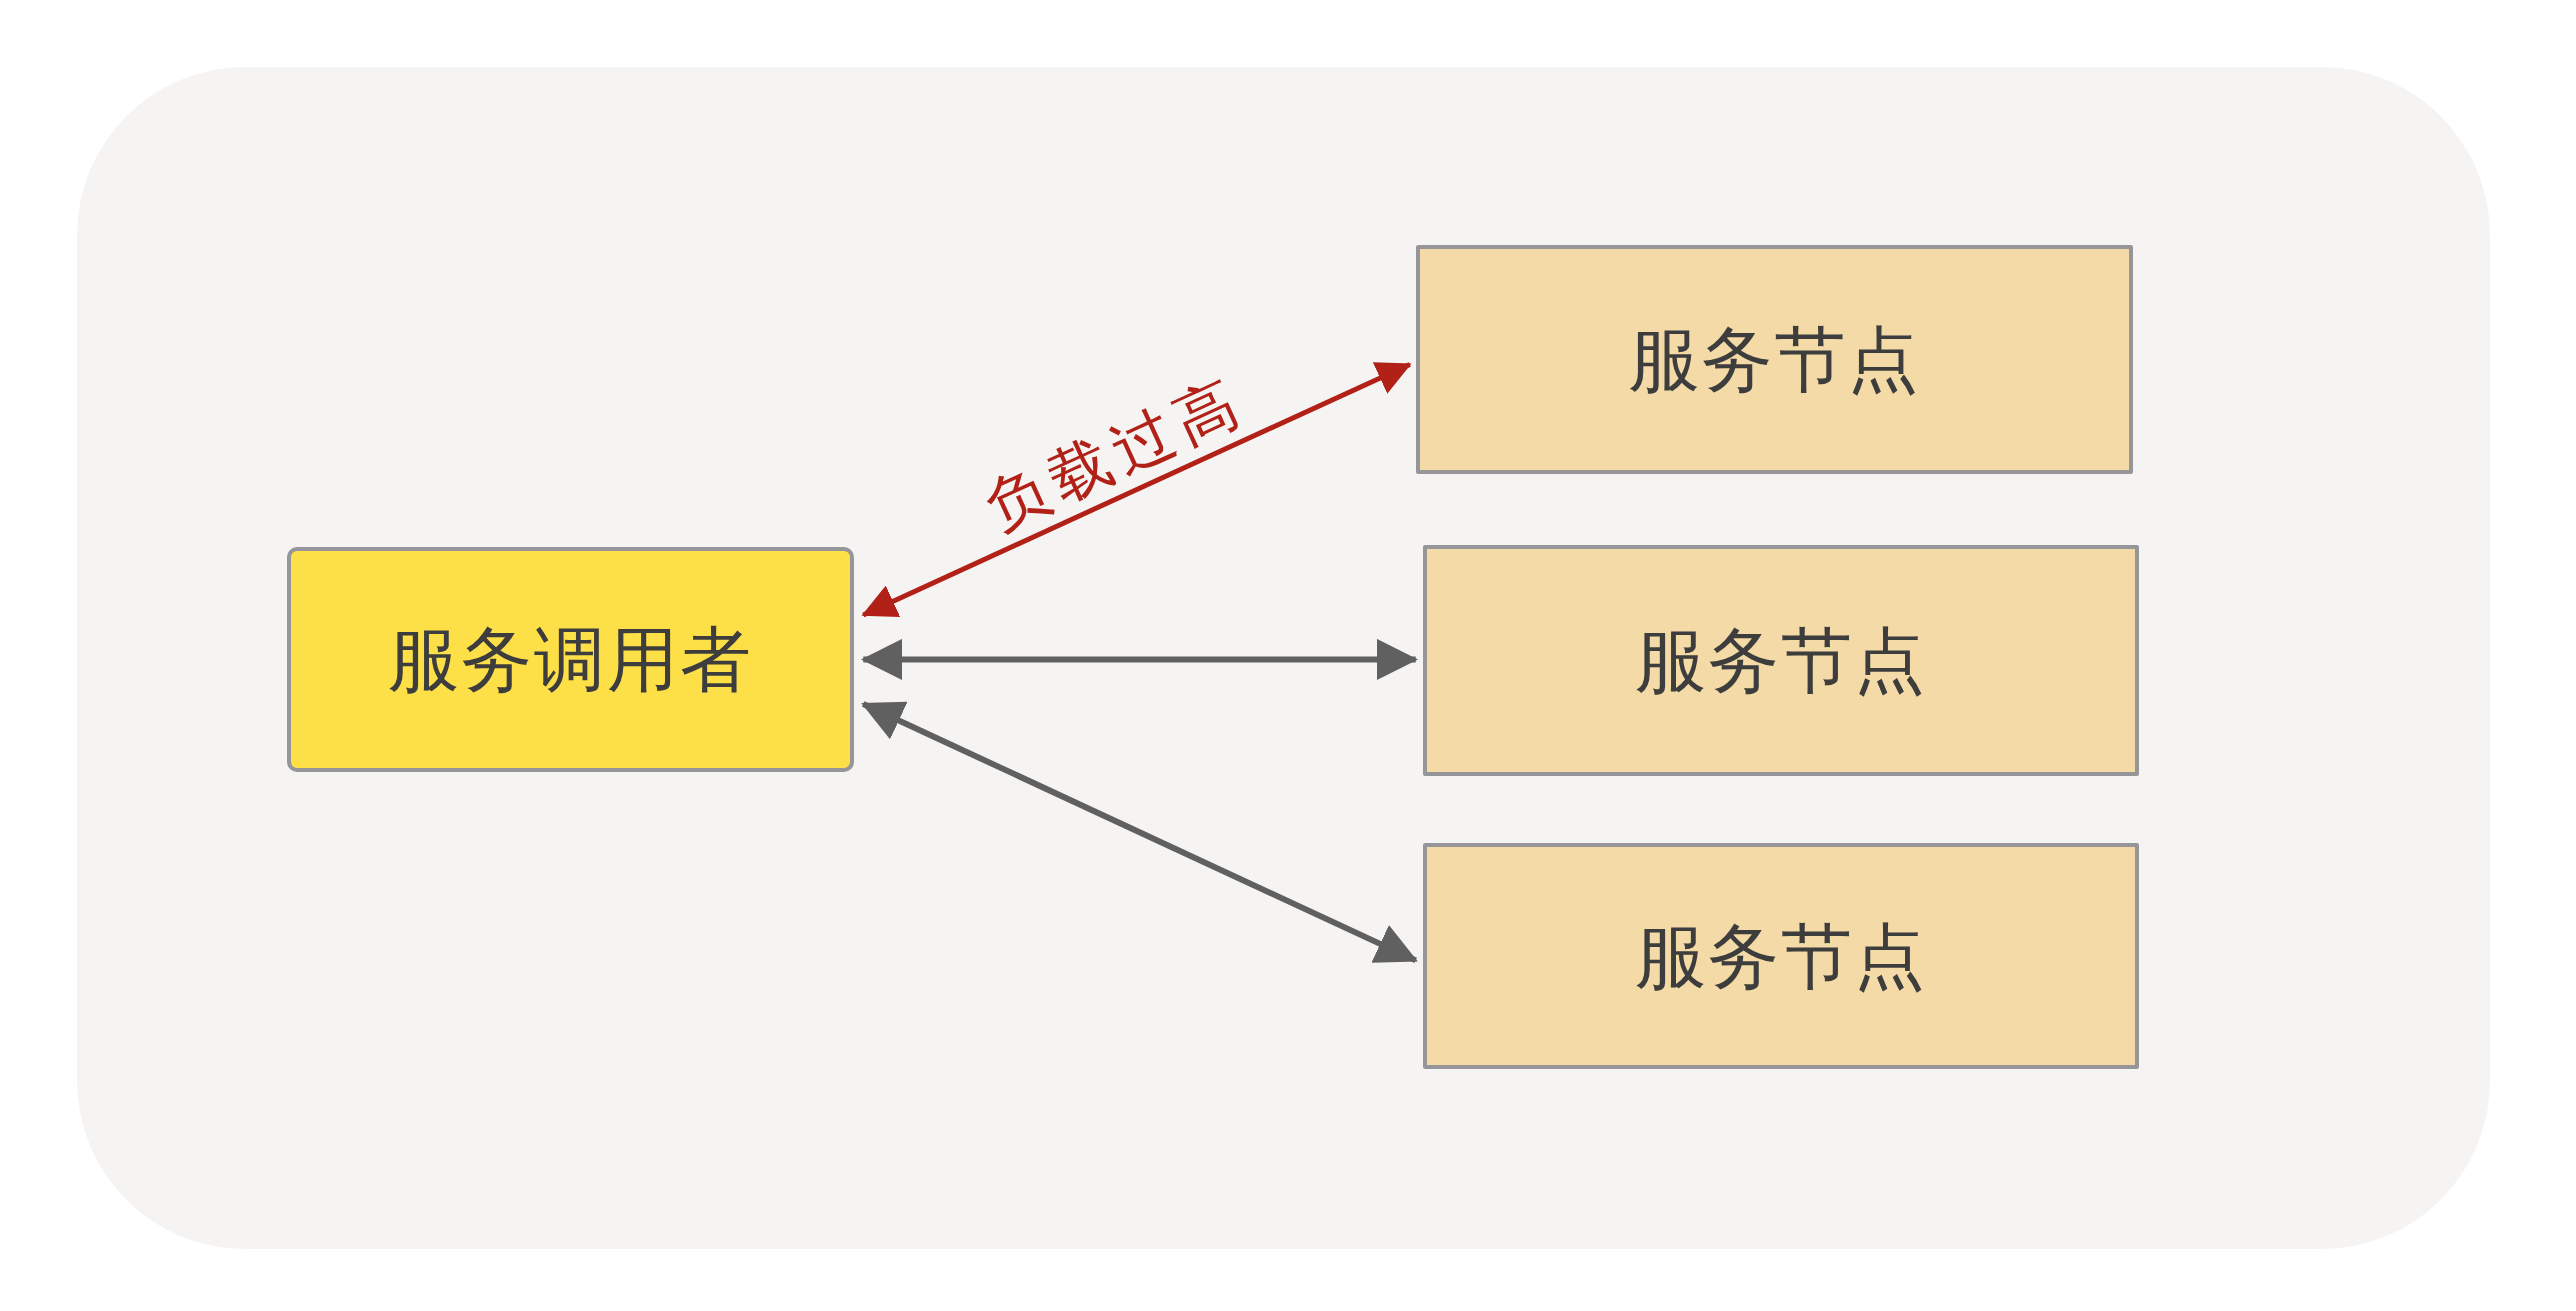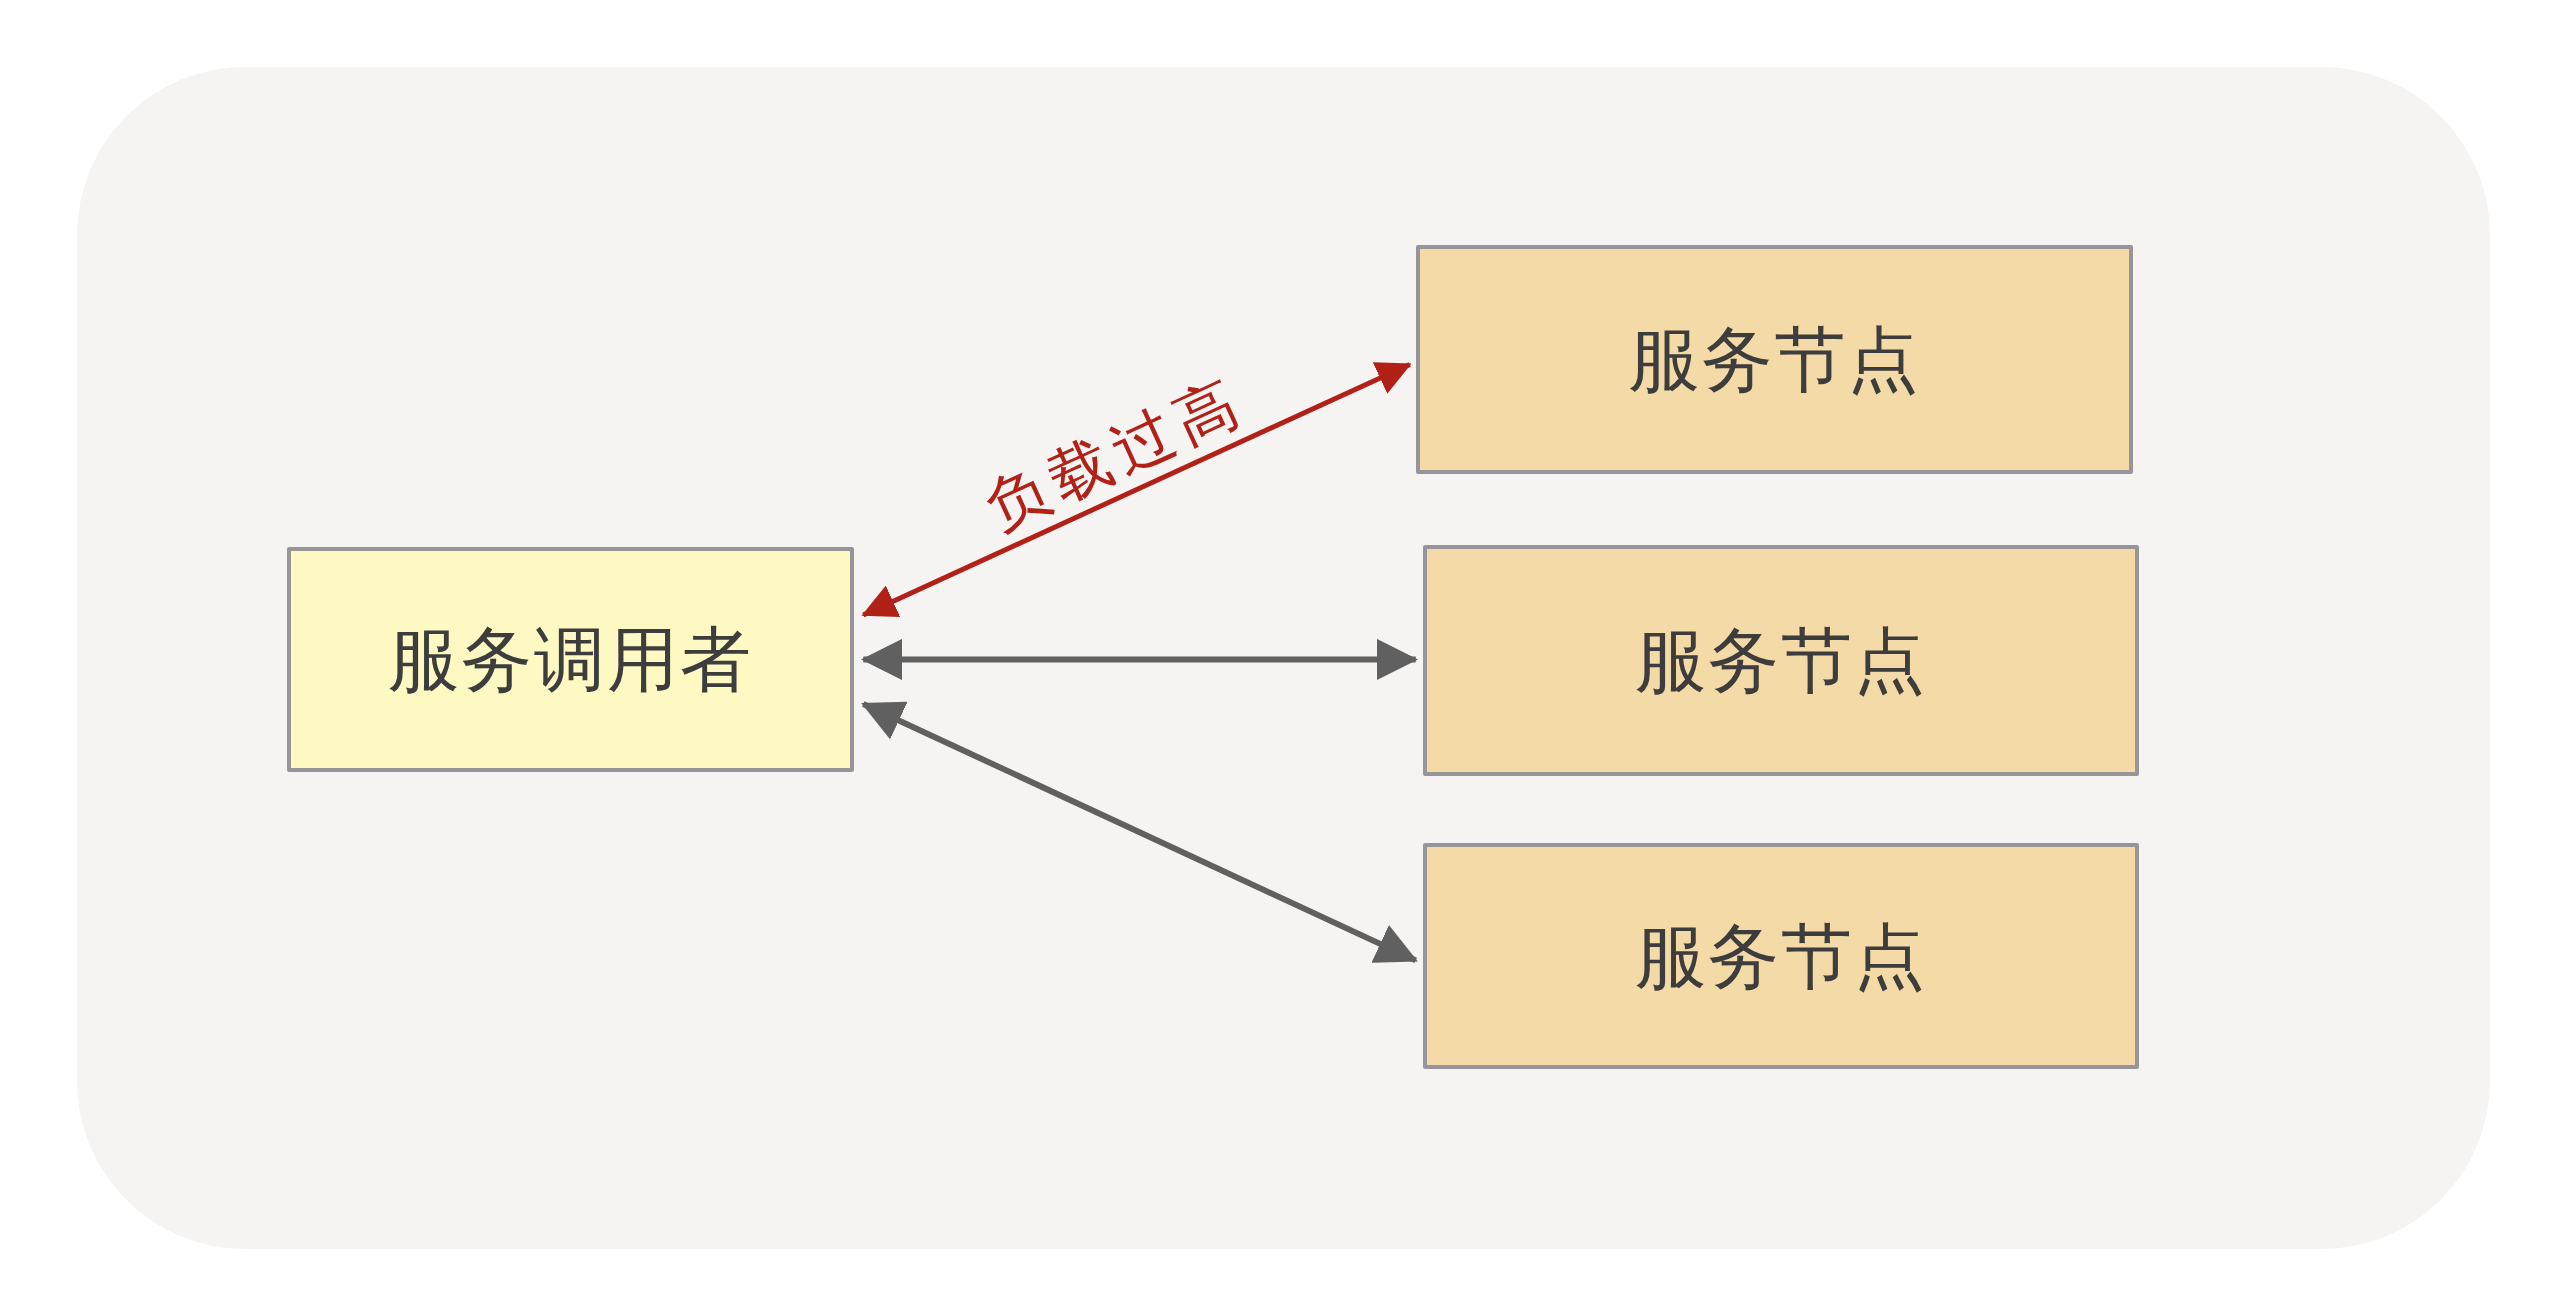--- a/index.html
+++ b/index.html
@@ -79,21 +79,21 @@
       </marker>
       <marker id="head-gray" markerWidth="7" markerHeight="7" refX="6.6" refY="3.5" orient="auto-start-reverse" markerUnits="strokeWidth">
         <path d="M0,0 L7,3.5 L0,7 Z" fill="#606060"></path>
       </marker>
     </defs>
     <line x1="872" y1="621" x2="1424" y2="368" stroke-width="5" marker-start="url(#head-red)" marker-end="url(#head-red)" stroke="#b12118"></line>
     <line x1="872" y1="666" x2="1430" y2="666" stroke-width="6" marker-start="url(#head-gray)" marker-end="url(#head-gray)" stroke="#606060"></line>
     <line x1="872" y1="711" x2="1430" y2="970" stroke-width="6" marker-start="url(#head-gray)" marker-end="url(#head-gray)" stroke="#606060"></line>
   </svg>
 
-  <div class="node-box box-caller" style="background: #fef9c3; border-color: rgb(149, 149, 154); color: rgb(61, 61, 61);">
+  <div class="node-box box-caller" style="background: #fde047; border-color: rgb(149, 149, 154); color: rgb(61, 61, 61); border-radius: 10px;">
     <span>服务调用者</span>
   </div>
 
   <div class="node-box box-node-low" style="background: rgb(243, 218, 166); border-color: rgb(149, 149, 154); color: rgb(61, 61, 61);">
     <span>服务节点</span>
   </div>
 
   <div class="node-box box-node-2" style="background: rgb(243, 218, 166); border-color: rgb(149, 149, 154); color: rgb(61, 61, 61);">
     <span>服务节点</span>
   </div>

